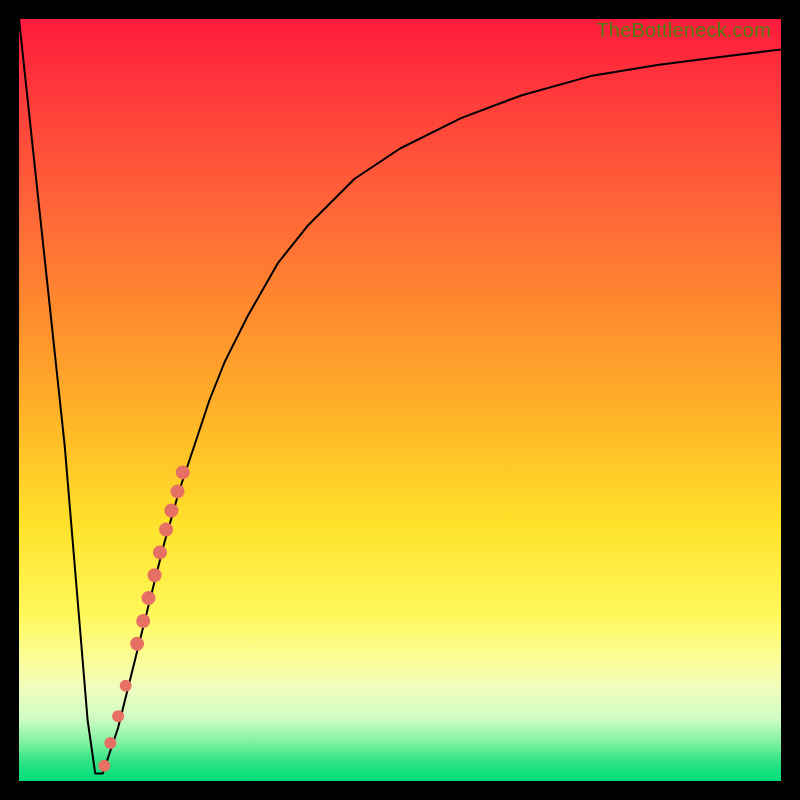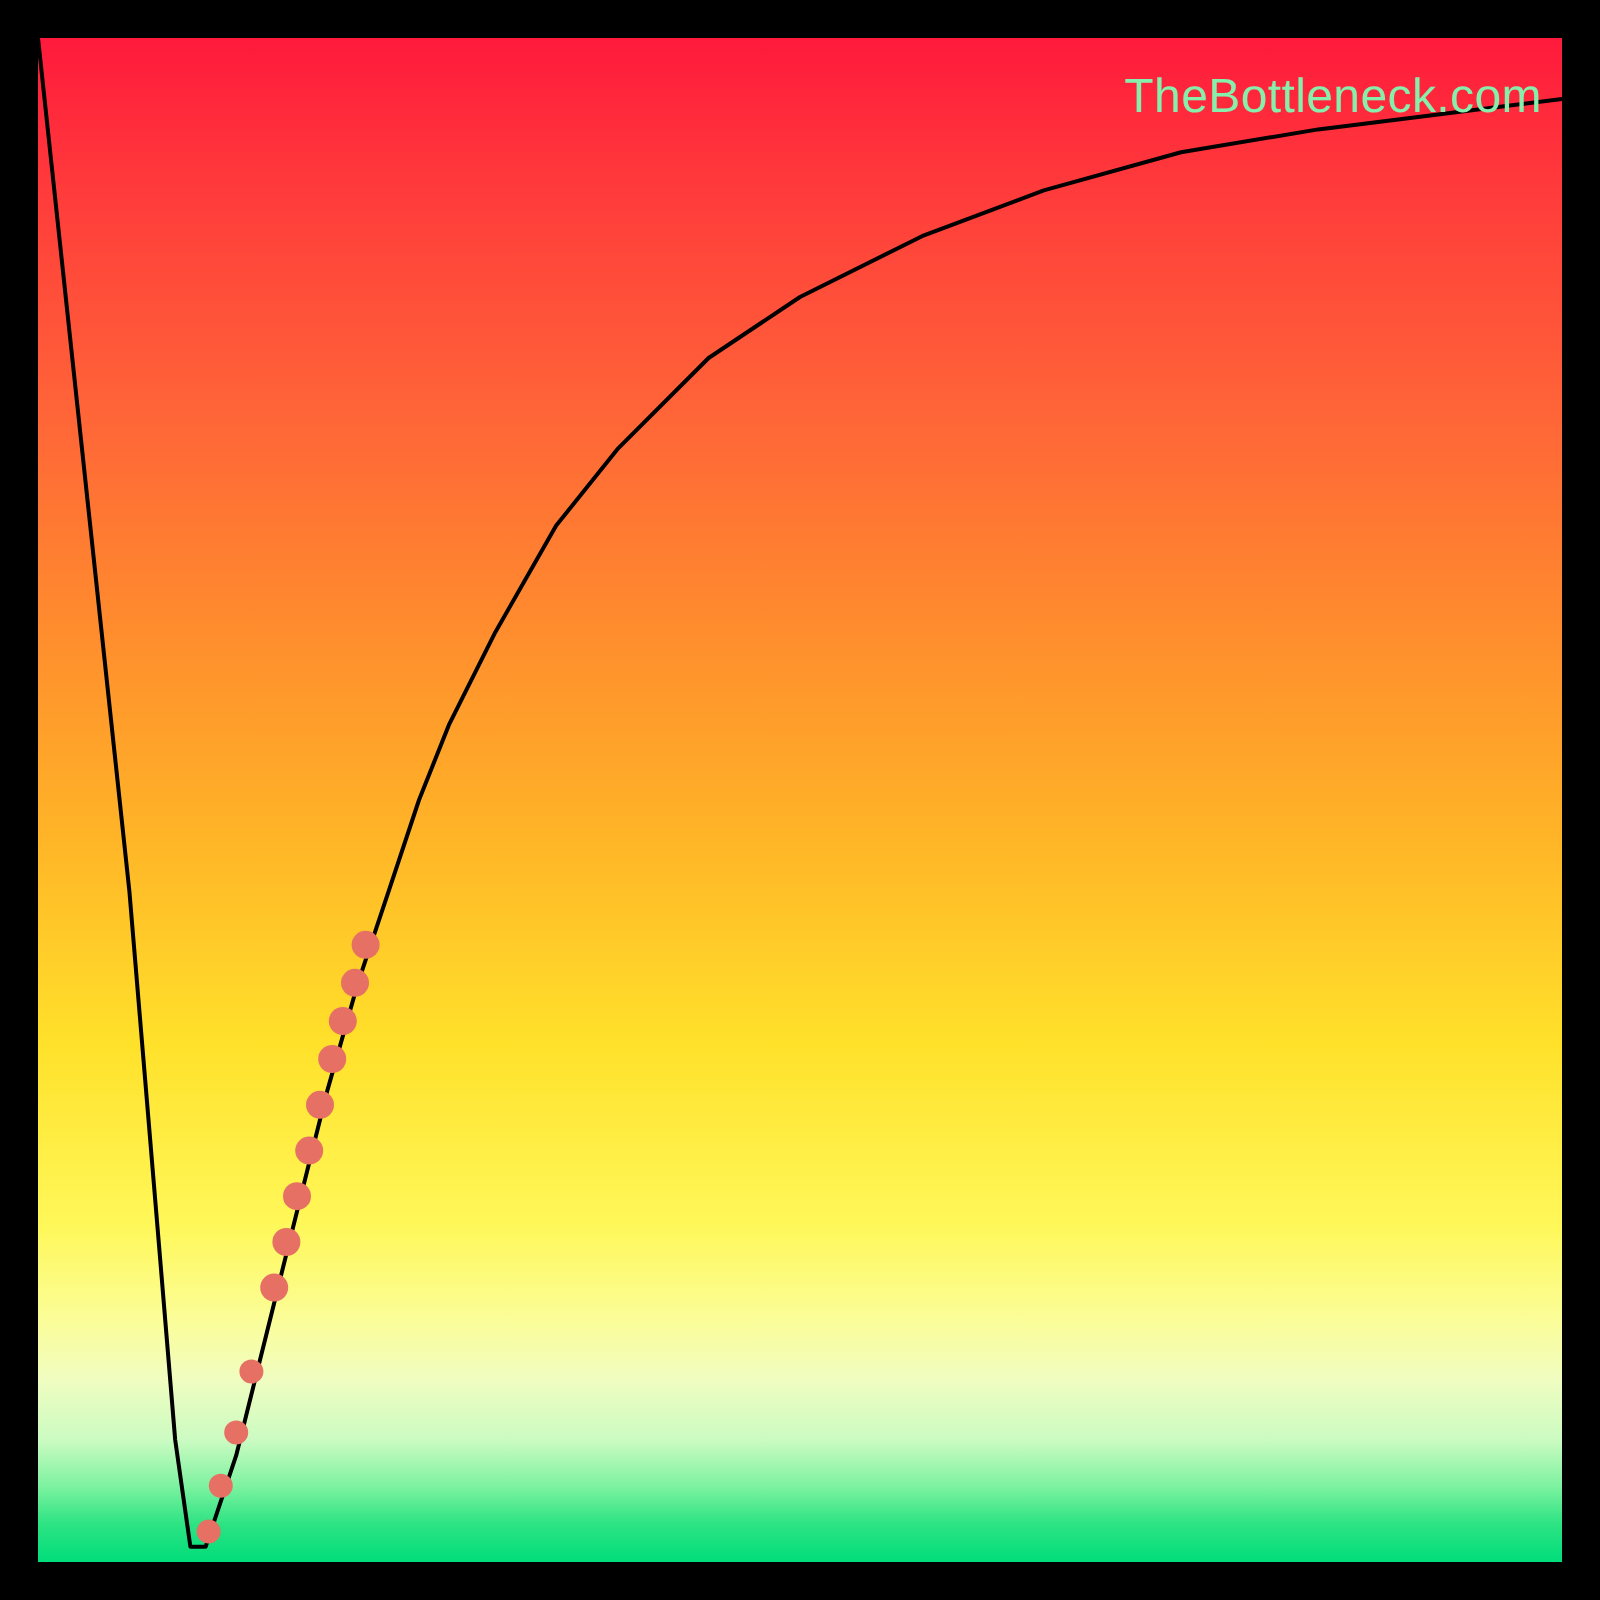--- a/index.html
+++ b/index.html
@@ -48,25 +48,25 @@
       #00dd7a 100%
     );
   }
   svg {
     position: absolute;
     left: 0;
     top: 0;
   }
   .watermark {
     position: absolute;
-    top: 16px;
+    top: 0;
     right: 10px;
     font-family: Arial, Helvetica, sans-serif;
-    font-size: 24px;
-    color: #86efac;
+    font-size: 20px;
+    color: #4d7c0f;
     font-weight: 500;
     letter-spacing: 0.2px;
   }
 </style>
 </head>
 <body>
 
 <div class="frame">
   <div class="plot">
     <div class="gradient"></div>

